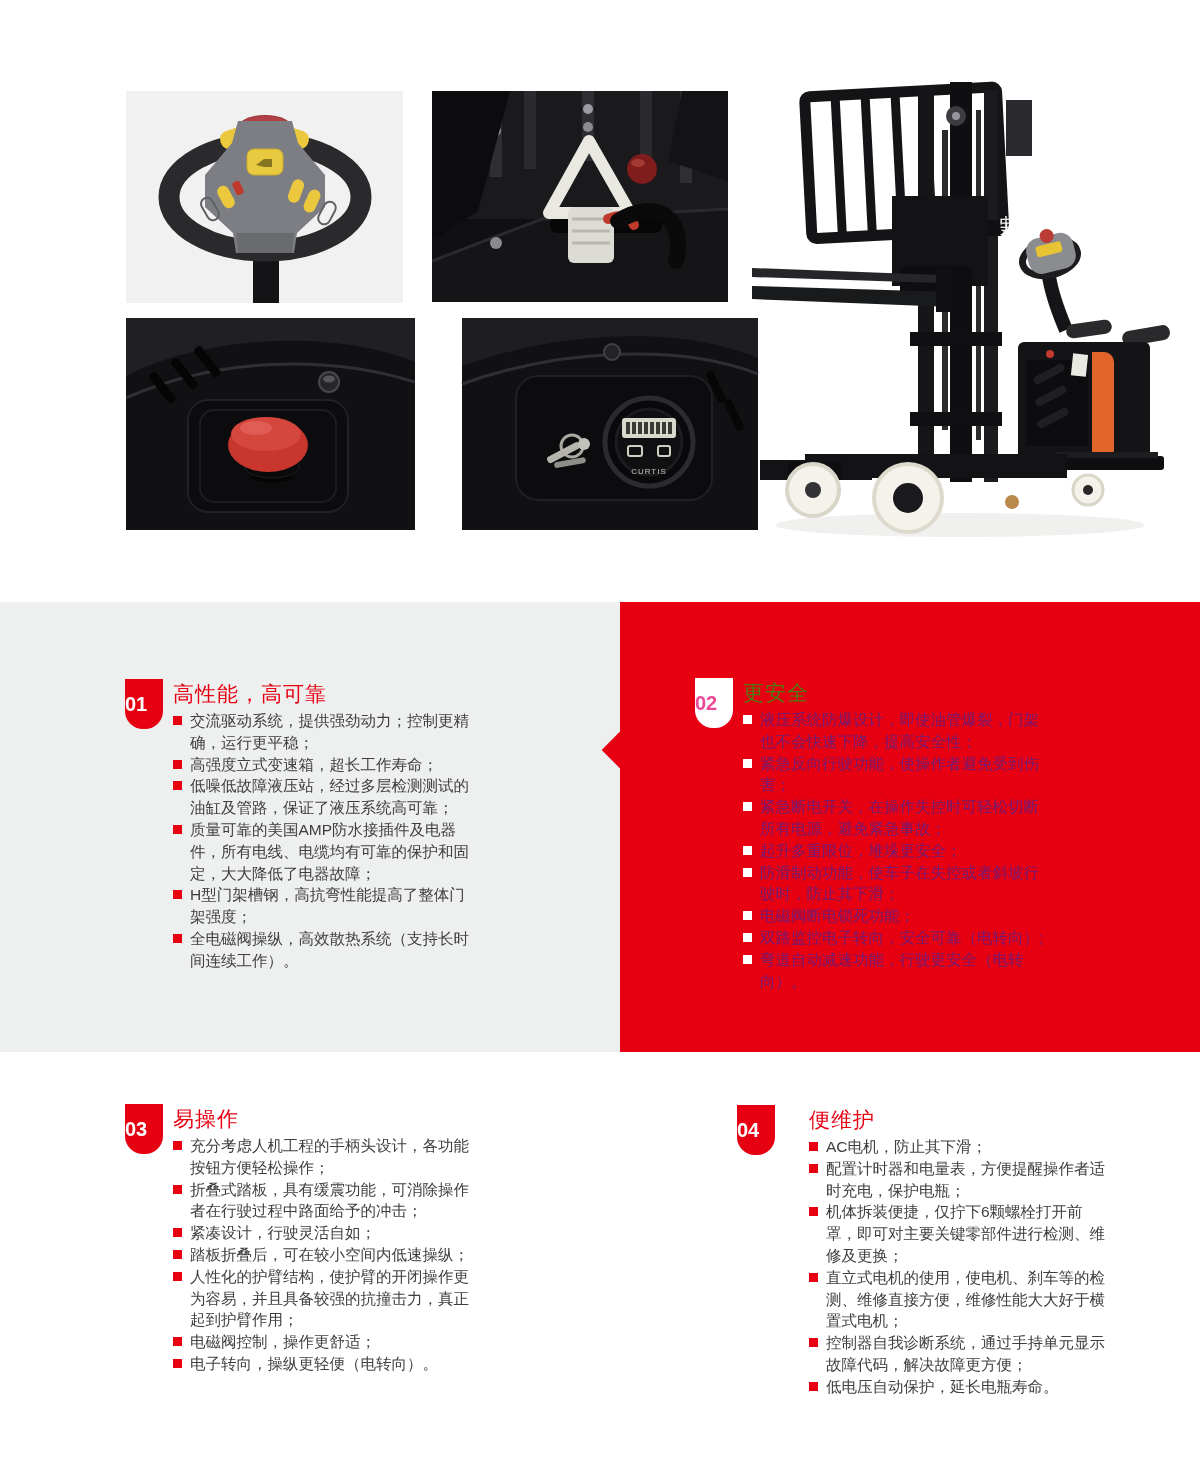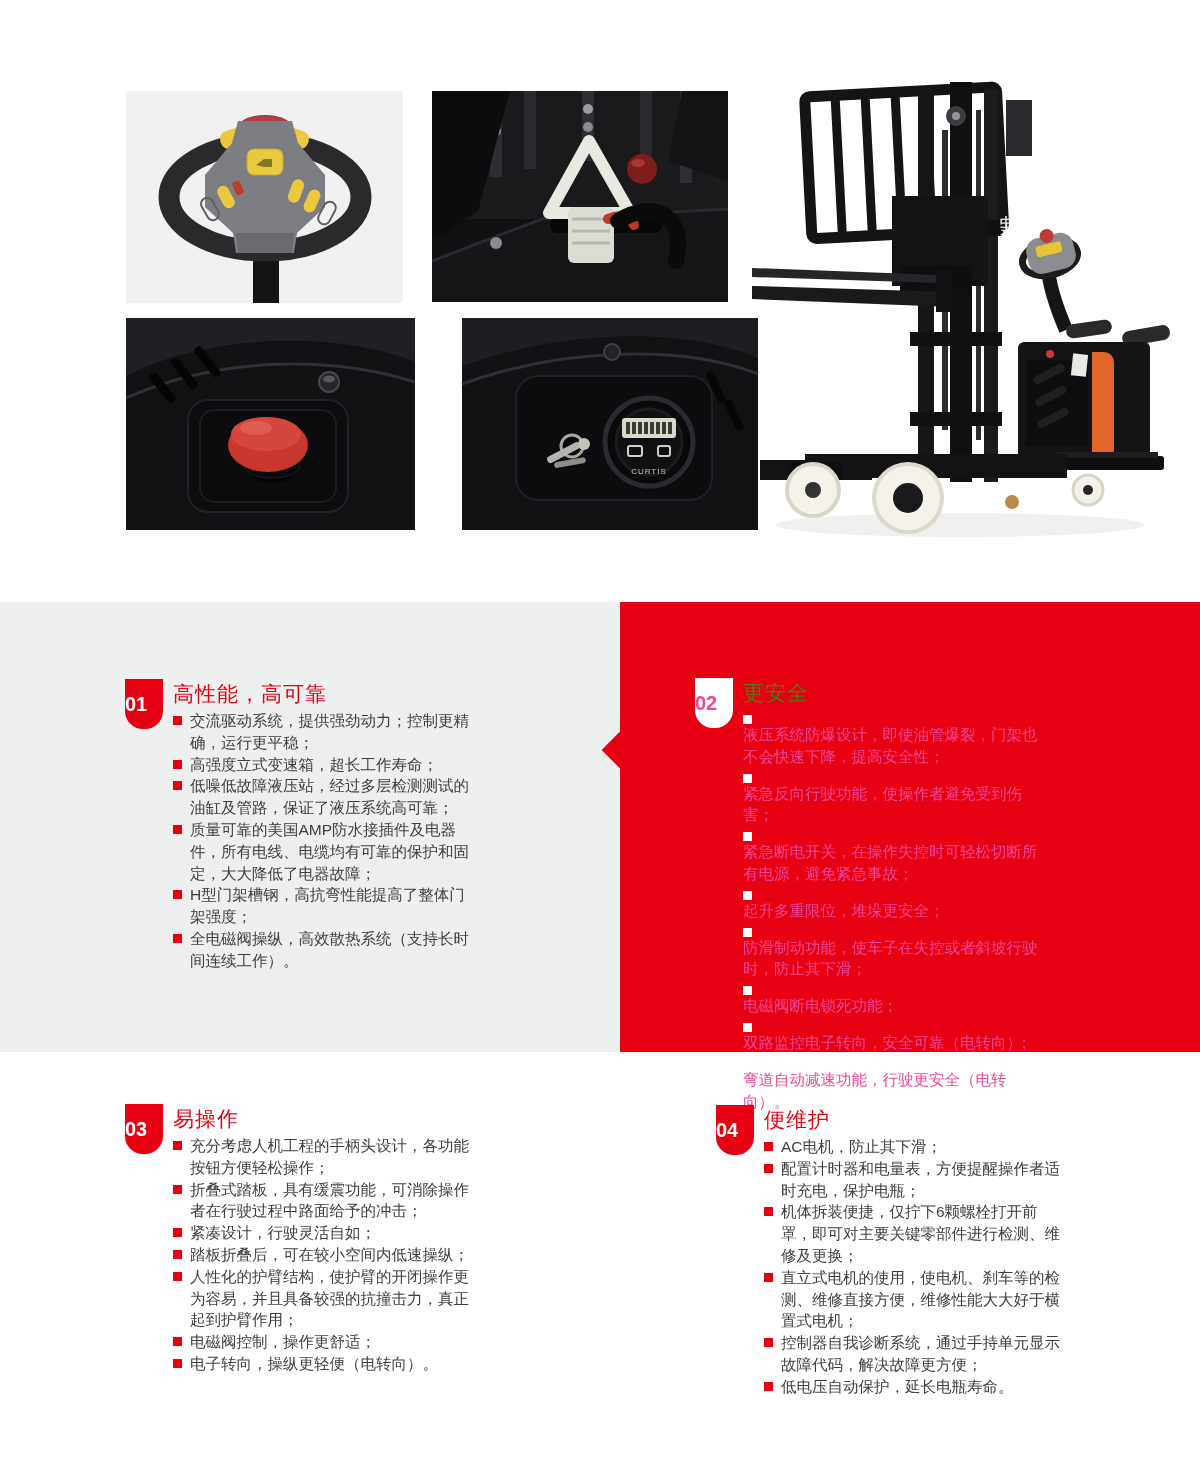--- a/index.html
+++ b/index.html
@@ -25,32 +25,32 @@
   .band-left  { position:absolute; left:0;   top:0; width:620px; height:450px; background:#eeefef; }
   .band-right { position:absolute; left:620px; top:0; width:580px; height:450px; background:#e60012; }
   .notch { position:absolute; left:607px; top:135px; width:26px; height:26px;
            background:#e60012; transform:rotate(45deg); }
 
   
   .feature { position:absolute; display:flex; align-items:flex-start; }
   .f01 { left:125px; top:679px; }
   .f02 { left:695px; top:678px; }
   .f03 { left:125px; top:1104px; }
-  .f04 { left:716px; top:1105px; }
+  .f04 { left:737px; top:1105px;gap:24px; }
   .badge { flex:none; width:38px; height:50px; border-radius:0 0 18px 18px;
            display:flex; align-items:center; 
            font-size:20px; font-weight:bold; }
   .badge-red   { background:#e60012; color:#ffffff; }
   .badge-white { background:#ffffff; color:#ec4899; }
   .content { margin-left:10px; margin-top:1px; }
   .title { font-size:21px; line-height:28px; font-weight:normal; letter-spacing:1px; color:#e60012; }
   .f02 .title { color:#4d7c0f; }
   .bullets { list-style:none; margin-top:2px; width:302px; }
   .bullets li { display:flex; font-size:15.5px; line-height:21.8px; color:#3e3e40; }
-  .f02 .bullets li { color:#ec4899;flex-direction:column; }
+  .f02 .bullets li { color:#701a75; }
   .sq { flex:none; width:9px; height:9px; margin:6px 8px 0 0; background:#e60012; }
   .f02 .sq { background:#ffffff; }
 </style>
 </head>
 <body>
 
 <div class="page">
 
   <div>
 

